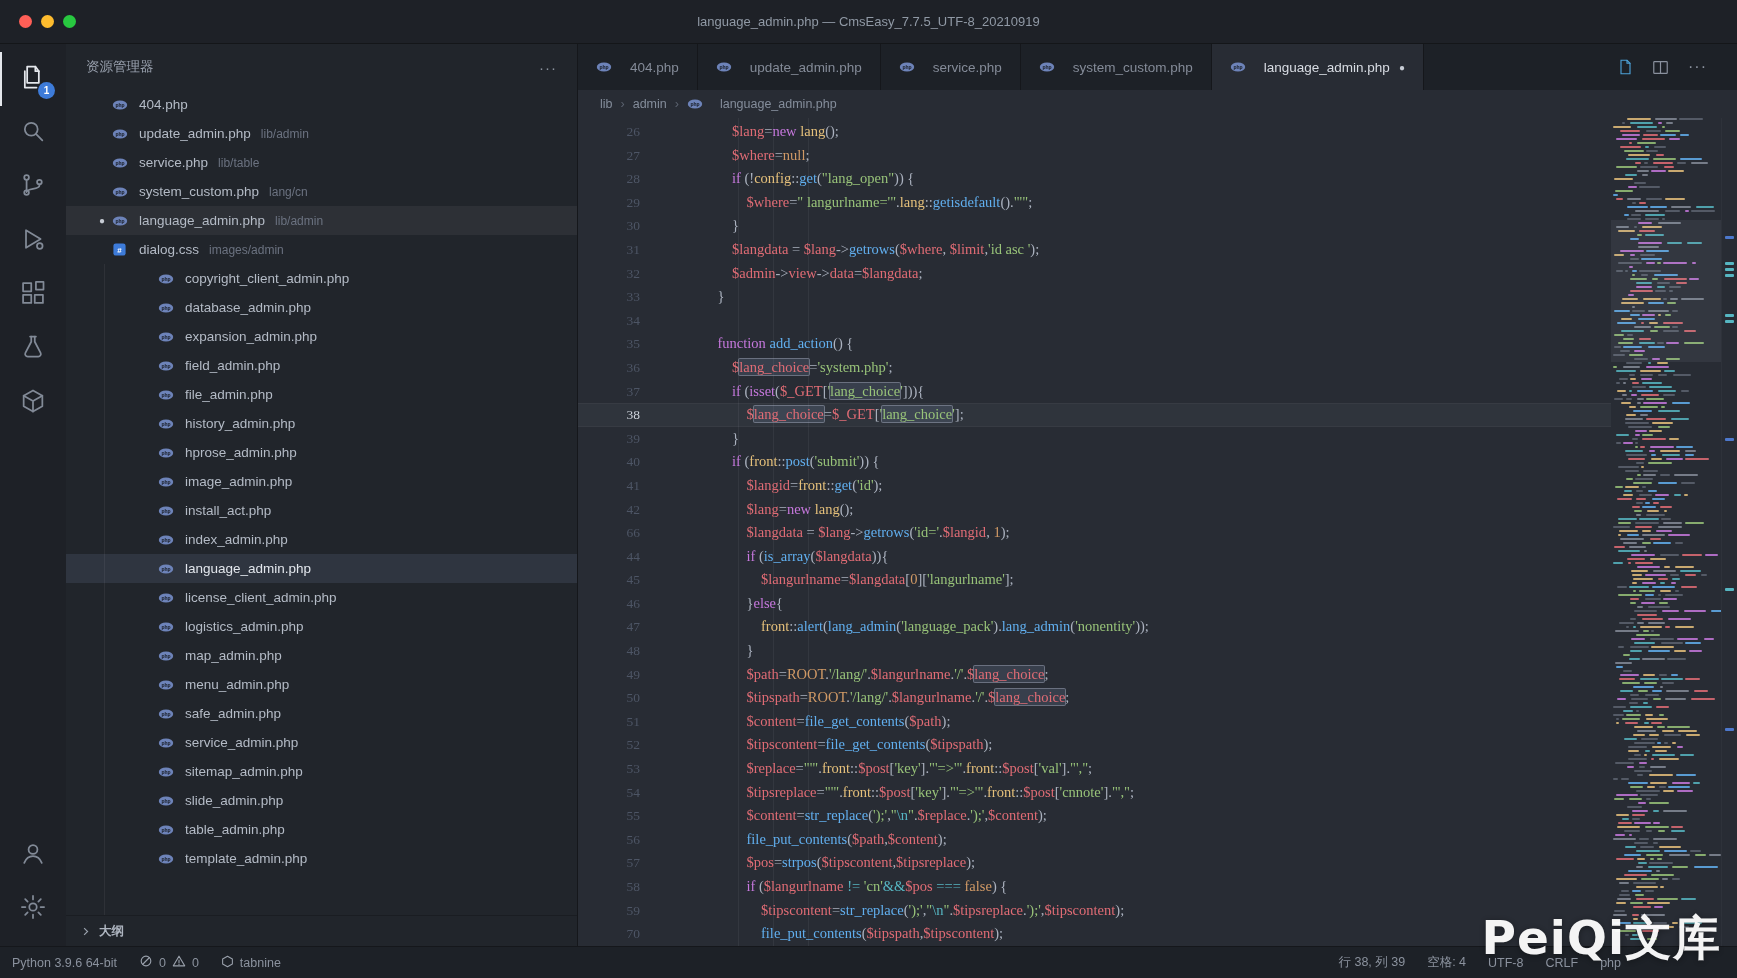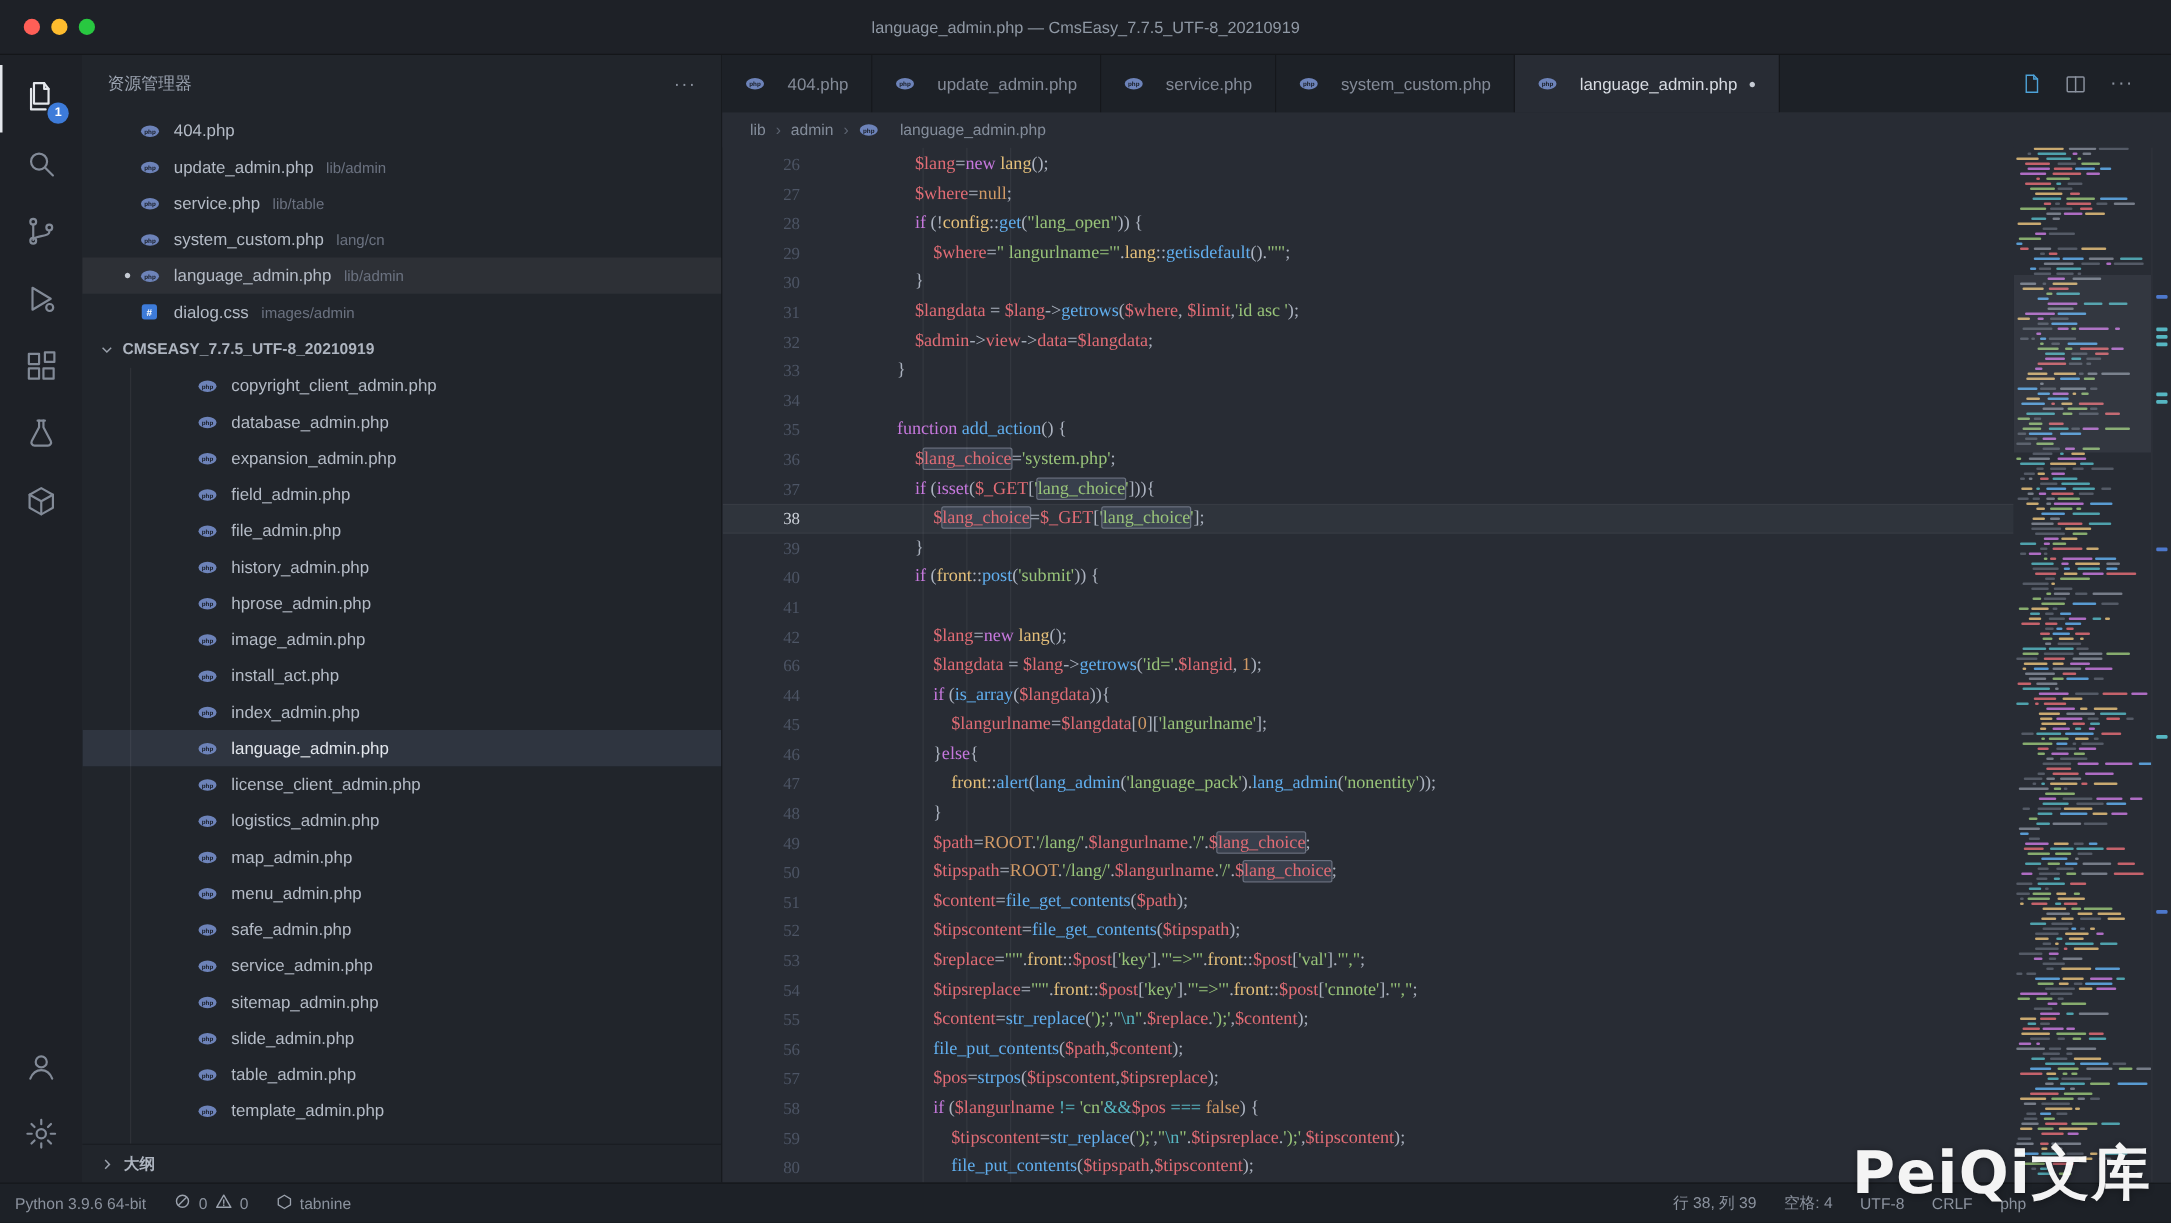--- a/index.html
+++ b/index.html
@@ -247,28 +247,20 @@
                 <rect x="1.5" y="1.5" width="13" height="13" rx="2.5" fill="#3d7bd9"></rect>
                 <text x="8" y="11.2" text-anchor="middle" font-size="8.5" font-weight="bold" fill="#fff" font-family="sans-serif">#</text>
               </svg>
             </span>
             <span class="oe-name">dialog.css</span>
             <span class="oe-path">images/admin</span>
           </div>
         </div>
 
       <div class="tree-section">
-        <div class="section-header">
-          <span class="chev">
-              <svg width="11" height="11" viewBox="0 0 16 16">
-                <path d="M3 6l5 5 5-5"></path>
-              </svg>
-            </span>
-          <span>CMSEASY_7.7.5_UTF-8_20210919</span>
-        </div>
         <div class="tree-list" id="tree-list">
             <div class="tree-row">
               <span class="fileicon">
                 <svg width="16" height="16" viewBox="0 0 16 16">
                   <ellipse cx="8" cy="8" rx="7.2" ry="4.6" fill="#6d83b9"></ellipse>
                   <text x="8" y="10" text-anchor="middle" font-size="5" font-weight="bold" fill="#161a21" font-family="sans-serif">php</text>
                 </svg>
               </span>
               <span class="tree-name">copyright_client_admin.php</span>
             </div>
@@ -609,20 +601,21 @@
               <div class="code-line">
                 <span class="ln">39</span>
                 <span class="code"><span class="tk-p">        }</span></span>
               </div>
               <div class="code-line">
                 <span class="ln">40</span>
                 <span class="code"><span class="tk-p">        </span><span class="tk-k">if</span><span class="tk-p"> (</span><span class="tk-c">front</span><span class="tk-p">::</span><span class="tk-f">post</span><span class="tk-p">(</span><span class="tk-s">'submit'</span><span class="tk-p">)) {</span></span>
               </div>
               <div class="code-line">
                 <span class="ln">41</span>
+                <span class="code"><span class="tk-p">            </span><span class="tk-v">$langid</span><span class="tk-p">=</span><span class="tk-c">front</span><span class="tk-p">::</span><span class="tk-f">get</span><span class="tk-p">(</span><span class="tk-s">'id'</span><span class="tk-p">);</span></span>
               </div>
               <div class="code-line">
                 <span class="ln">42</span>
                 <span class="code"><span class="tk-p">            </span><span class="tk-v">$lang</span><span class="tk-p">=</span><span class="tk-k">new</span><span class="tk-p"> </span><span class="tk-c">lang</span><span class="tk-p">();</span></span>
               </div>
               <div class="code-line">
                 <span class="ln">66</span>
                 <span class="code"><span class="tk-p">            </span><span class="tk-v">$langdata</span><span class="tk-p"> = </span><span class="tk-v">$lang</span><span class="tk-p">-&gt;</span><span class="tk-f">getrows</span><span class="tk-p">(</span><span class="tk-s">'id='</span><span class="tk-p">.</span><span class="tk-v">$langid</span><span class="tk-p">, </span><span class="tk-n">1</span><span class="tk-p">);</span></span>
               </div>
               <div class="code-line">
@@ -683,21 +676,21 @@
               </div>
               <div class="code-line">
                 <span class="ln">58</span>
                 <span class="code"><span class="tk-p">            </span><span class="tk-k">if</span><span class="tk-p"> (</span><span class="tk-v">$langurlname</span><span class="tk-p"> </span><span class="tk-o">!=</span><span class="tk-p"> </span><span class="tk-s">'cn'</span><span class="tk-o">&amp;&amp;</span><span class="tk-v">$pos</span><span class="tk-p"> </span><span class="tk-o">===</span><span class="tk-p"> </span><span class="tk-n">false</span><span class="tk-p">) {</span></span>
               </div>
               <div class="code-line">
                 <span class="ln">59</span>
                 <span class="code"><span class="tk-p">                </span><span class="tk-v">$tipscontent</span><span class="tk-p">=</span><span class="tk-f">str_replace</span><span class="tk-p">(</span><span class="tk-s">');'</span><span class="tk-p">,</span><span class="tk-s">"</span><span class="tk-e">\n</span><span class="tk-s">"</span><span class="tk-p">.</span><span class="tk-v">$tipsreplace</span><span class="tk-p">.</span><span class="tk-s">');'</span><span class="tk-p">,</span><span class="tk-v">$tipscontent</span><span class="tk-p">);</span></span>
               </div>
               <div class="code-line">
-                <span class="ln">80</span>
+                <span class="ln">70</span>
                 <span class="code"><span class="tk-p">                </span><span class="tk-f">file_put_contents</span><span class="tk-p">(</span><span class="tk-v">$tipspath</span><span class="tk-p">,</span><span class="tk-v">$tipscontent</span><span class="tk-p">);</span></span>
               </div>
             </div>
         </div>
         <div class="minimap">
           <div id="mm-content">
               <div class="mm-row"><span style="margin-left:16px;width:24px;background:#e5c07b"></span><span style="margin-left:4px;width:22px;background:#848b98"></span><span style="margin-left:2px;width:24px;background:#5c6370"></span></div>
               <div class="mm-row"><span style="margin-left:11px;width:3px;background:#5c6370"></span><span style="margin-left:5px;width:23px;background:#56b6c2"></span><span style="margin-left:5px;width:4px;background:#c678dd"></span><span style="margin-left:4px;width:7px;background:#848b98"></span></div>
               <div class="mm-row"><span style="margin-left:2px;width:18px;background:#e5c07b"></span><span style="margin-left:6px;width:20px;background:#56b6c2"></span><span style="margin-left:5px;width:3px;background:#98c379"></span></div>
               <div class="mm-row"><span style="margin-left:9px;width:20px;background:#e06c75"></span><span style="margin-left:6px;width:15px;background:#5c6370"></span><span style="margin-left:4px;width:15px;background:#98c379"></span></div>

